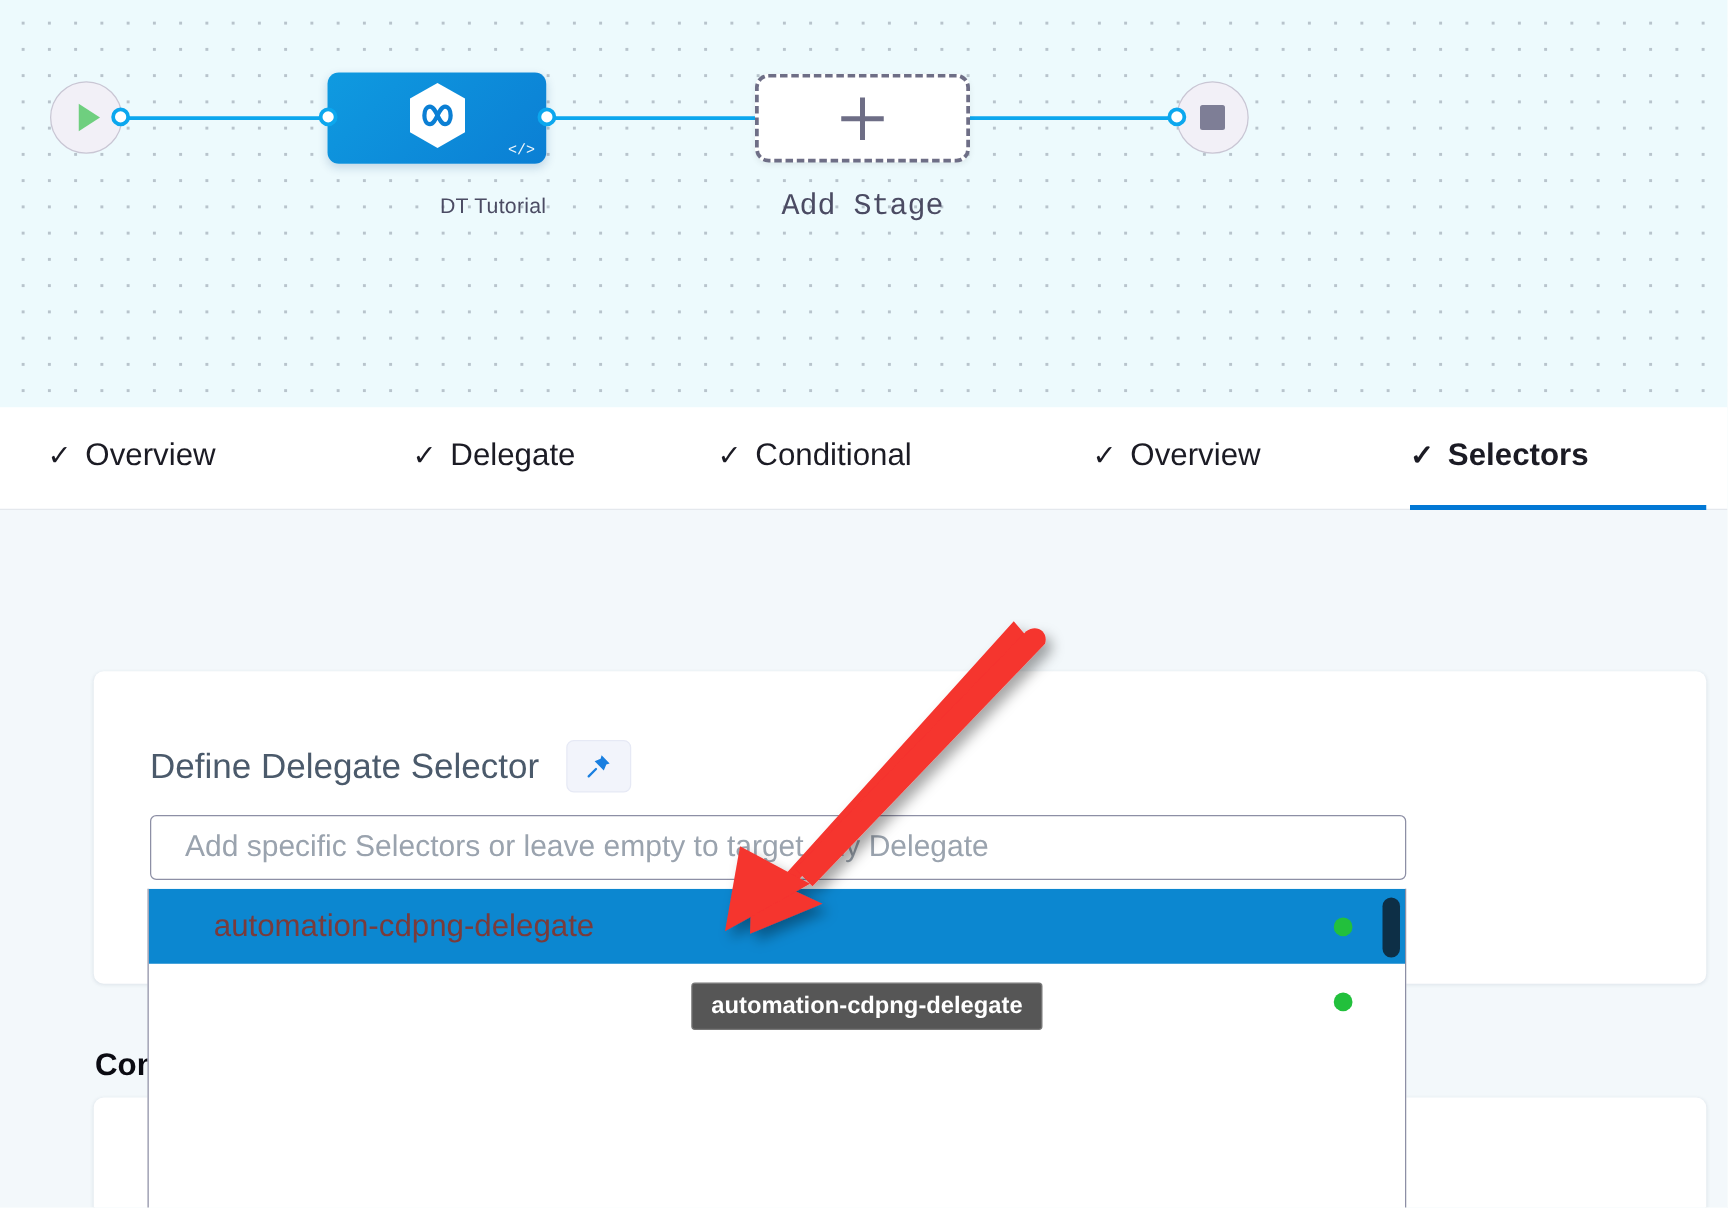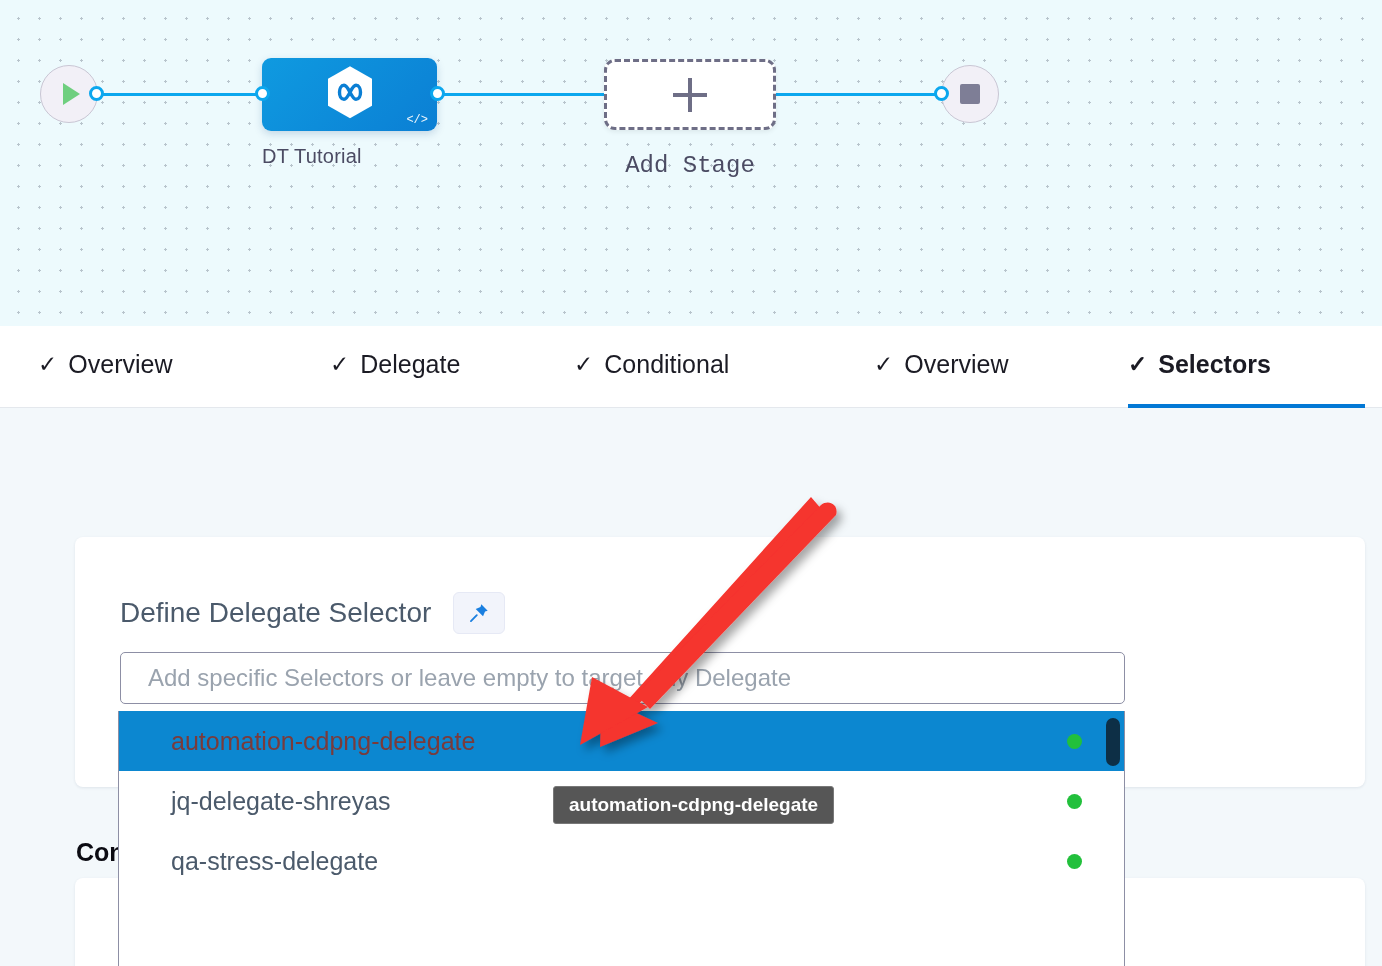--- a/index.html
+++ b/index.html
@@ -94,24 +94,24 @@
   #stage-code {
     position: absolute;
     right: 9px; bottom: 4px;
     color: #ffffff;
     font-size: 12px;
     font-family: "Liberation Mono", monospace;
     opacity: .92;
   }
   #stage-label {
     position: absolute;
-    left: 262px; top: 145px;
+    left: 262px; top: 155px;
     width: 175px;
-    text-align: left;
-    font-size: 20px;
+    text-align: right;
+    font-size: 17px;
     color: #4b4b63;
     letter-spacing: .2px;
   }
 
   
   #add-stage-node {
     position: absolute;
     left: 604px; top: 59px;
     width: 172px; height: 71px;
     border: 3px dashed #6e6e86;
@@ -390,25 +390,20 @@
 </div>
 
 <input id="selector-input" type="text" placeholder="Add specific Selectors or leave empty to target any Delegate" style="">
 
 <div id="delegate-dropdown">
   <div class="dd-item selected">
     <span>automation-cdpng-delegate</span>
     <span class="dd-status"></span>
   </div>
   <div class="dd-item">
-    <span>jq-delegate-shreyas</span>
-    <span class="dd-status"></span>
-  </div>
-  <div class="dd-item">
-    <span>qa-stress-delegate</span>
     <span class="dd-status"></span>
   </div>
   <div id="dd-scrollbar"></div>
 </div>
 
 <div id="delegate-tooltip">automation-cdpng-delegate</div>
 
 <svg id="annotation-arrow" viewBox="0 0 330 280">
   <defs>
     <filter id="arrowShadow" x="-30%" y="-30%" width="180%" height="180%">

